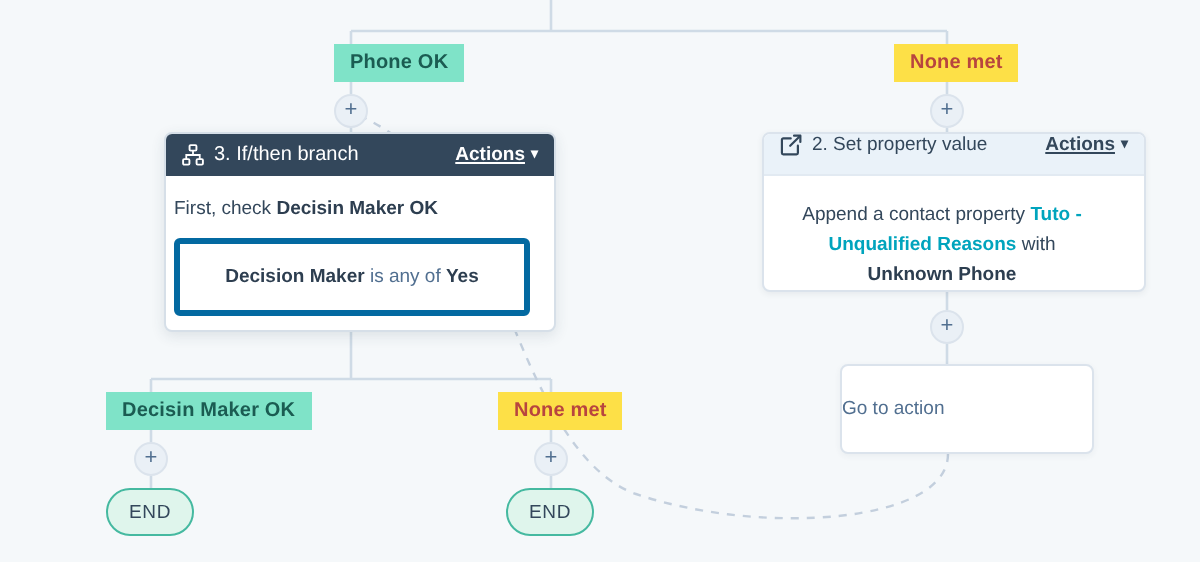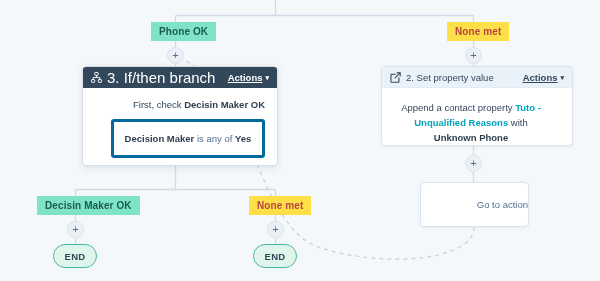--- a/index.html
+++ b/index.html
@@ -34,20 +34,21 @@
     font-size: 10px;
     font-weight: bold;
     letter-spacing: 0.1px;
     padding: 4px 8px 4px 8px;
     white-space: nowrap;
     line-height: 11px;
   }
   .badge-green {
     background: #7fe3c8;
     color: #1b5c52;
+    margin-left: 16px;
   }
   .badge-red {
     background: #fde047;
     color: #b8453f;
   }
 
   
   .plus {
     position: absolute;
     width: 17px;
@@ -84,42 +85,41 @@
   .card-header-dark {
     height: 21px;
     background: #33475b;
     display: flex;
     align-items: center;
     padding: 0 8px;
     box-sizing: border-box;
   }
   .card-header-dark .title {
     color: #ffffff;
-    font-size: 15px;
+    font-size: 10px;
     margin-left: 5px;
     flex: 1;
     white-space: nowrap;
   }
   .actions-link-light {
     color: #ffffff;
     font-size: 9.5px;
     text-decoration: underline;
     font-weight: bold;
     white-space: nowrap;
   }
   .caret {
     display: inline-block;
     margin-left: 3px;
     font-size: 7px;
     text-decoration: none;
     vertical-align: middle;
   }
   .branch-body {
-    padding: 11px 12px 0 28px;
-    text-align: right;
+    padding: 11px 12px 0 4px;
   }
   .branch-line1 {
     font-size: 9.5px;
     color: #33475b;
     margin: 0 0 9px 0;
     white-space: nowrap;
   }
   .branch-line1 b { font-weight: bold; color: #2d3e50; }
   .cond-box {
     border: 3px solid #0369a1;
@@ -140,21 +140,20 @@
     width: 192px;
     height: 80px;
     border: 1px solid #dbe3ec;
     box-shadow: 0 1px 3px rgba(45,62,80,0.08);
     overflow: hidden;
   }
   .card-header-light {
     height: 21px;
     background: #eaf2f9;
     display: flex;
-    align-items: center;
     padding: 0 8px;
     box-sizing: border-box;
     border-bottom: 1px solid #e2eaf2;
   }
   .card-header-light .title {
     color: #33475b;
     font-size: 9.5px;
     margin-left: 5px;
     flex: 1;
     white-space: nowrap;
@@ -173,45 +172,45 @@
     color: #33475b;
     line-height: 15px;
   }
   .prop-body .tealbold { color: #00a4bd; font-weight: bold; }
   .prop-body .darkbold { color: #2d3e50; font-weight: bold; }
 
   
   #goto-card {
     left: 420px;
     top: 182px;
-    width: 109px;
+    width: 127px;
     height: 45px;
     border: 1px solid #dbe3ec;
     display: flex;
     align-items: center;
-    justify-content: flex-end;
+    justify-content: flex-start;
     font-size: 9.5px;
     color: #516f90;
     box-shadow: 0 1px 3px rgba(45,62,80,0.06);
   }
 
   
   .end-pill {
     position: absolute;
     width: 44px;
     height: 24px;
     border-radius: 13px;
     background: #dff5ec;
     border: 1.5px solid #45b9a0;
     box-sizing: border-box;
     display: flex;
     align-items: center;
     justify-content: center;
     font-size: 9.5px;
-    font-weight: bold;
+    font-weight: normal;
     color: #33475b;
     letter-spacing: 0.3px;
   }
 
   .icon-svg { display: block; }
 </style>
 </head>
 <body>
 
 <div id="canvas">

